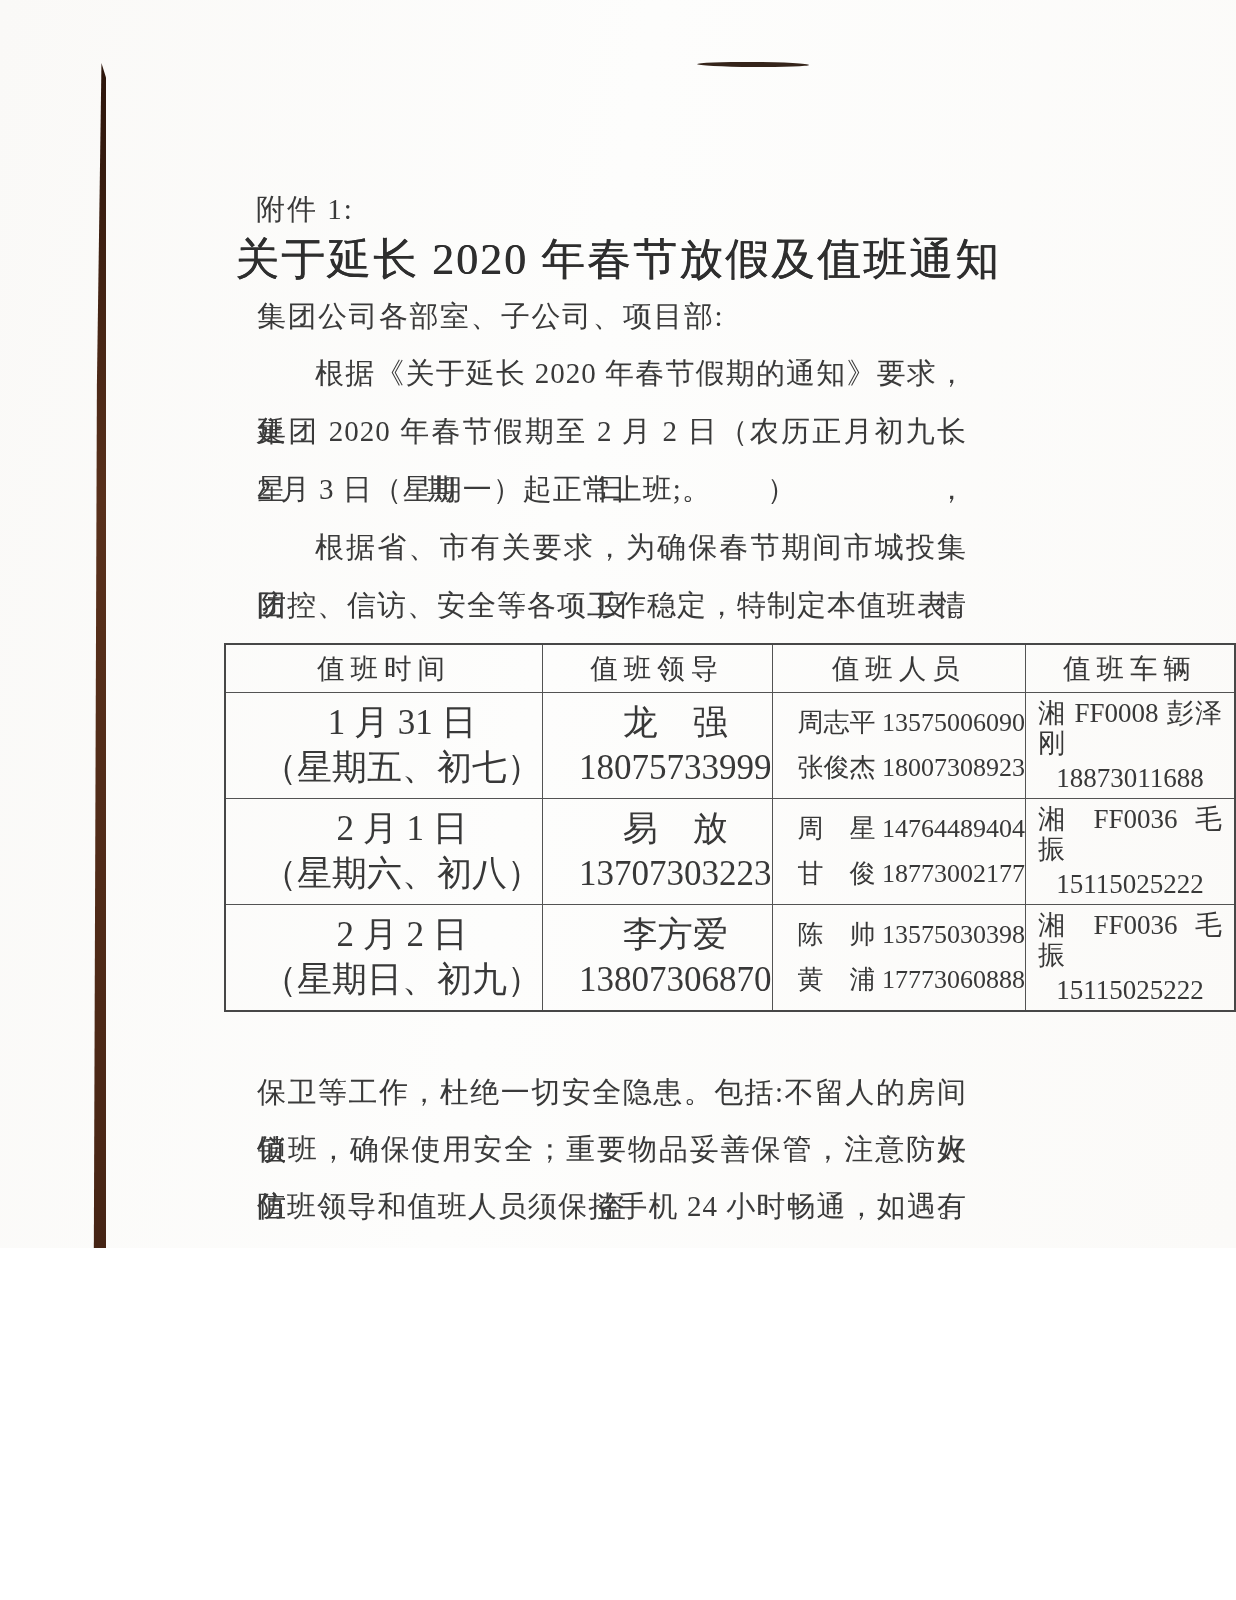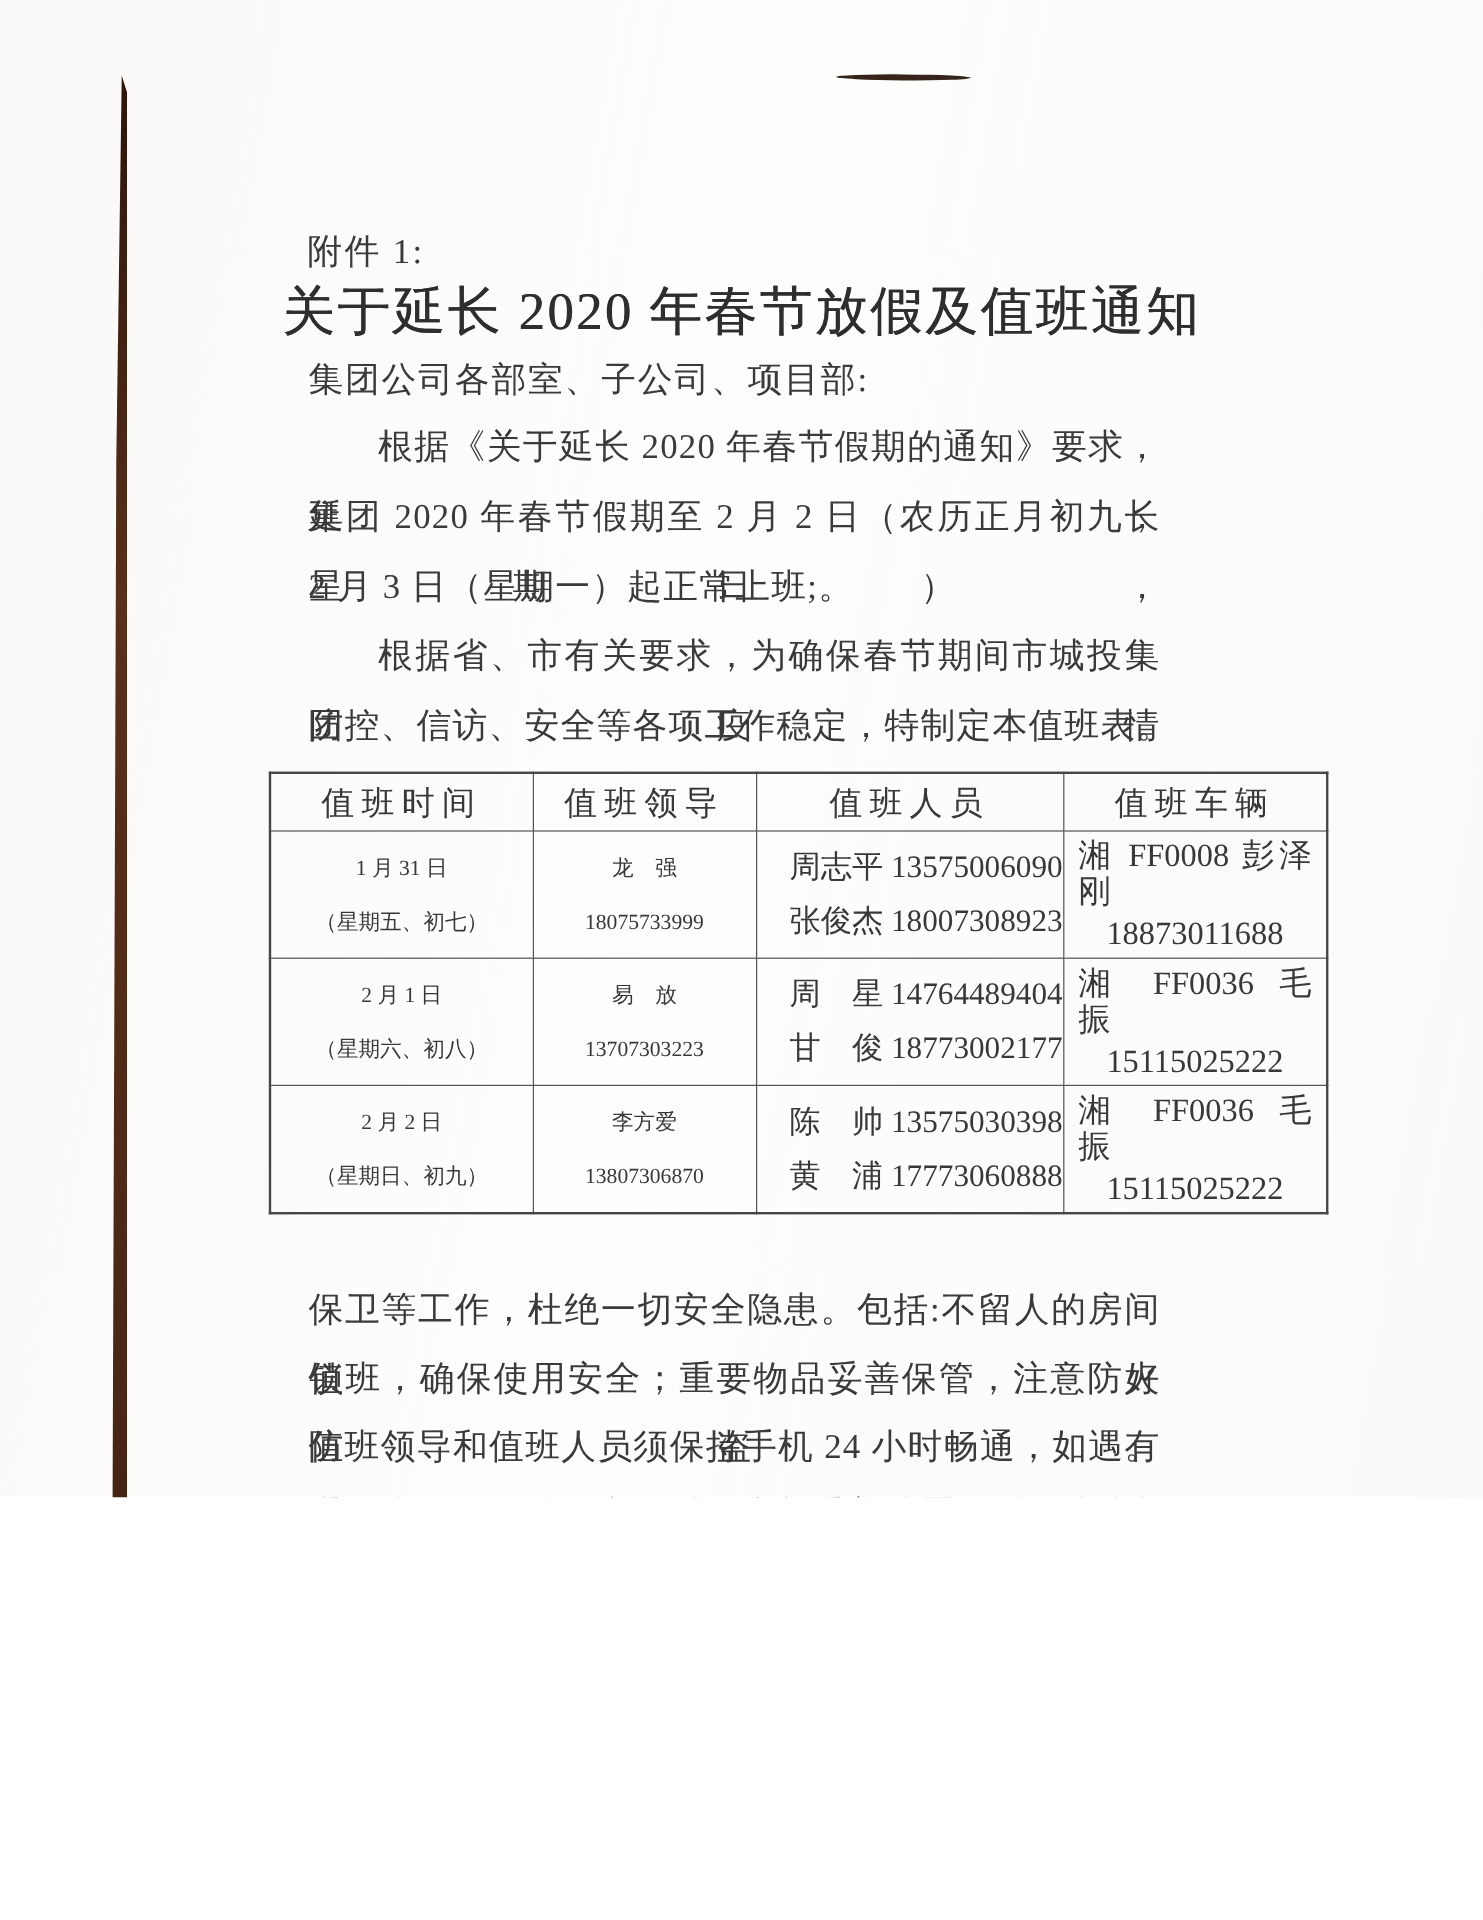--- a/index.html
+++ b/index.html
@@ -47,21 +47,21 @@
     position:absolute;left:180px;top:643px;border-collapse:collapse;table-layout:fixed;
     font-size:27.5px;color:#383838;background:transparent;
     border:2.5px solid #474747;
     margin-left:44px;
   }
   .duty-table th,.duty-table td{border:1.8px solid #535353;padding:0;}
   .duty-table th{height:47px;font-weight:normal;letter-spacing:6px;text-align:center;}
   .duty-table td{height:105px;vertical-align:middle;}
   .cell{display:flex;flex-direction:column;justify-content:space-evenly;height:105px;}
   .cell .cl{line-height:30px;white-space:nowrap;}
-  .c-center .cl{text-align:center;font-size:18px;}
+  .c-center .cl{text-align:center;font-size:35px;padding-left:36px;}
   .c-left .cl{text-align:right;padding-left:11px;font-size:26px;}
   .c-vehicle .cl1{text-align:justify;text-align-last:justify;padding:0 12px;font-size:27px;white-space:normal;}
   .c-vehicle .cl2{text-align:center;font-size:27px;}
 </style>
 </head>
 <body>
 
 <div class="page">
 
   <div class="edge-left"></div>

